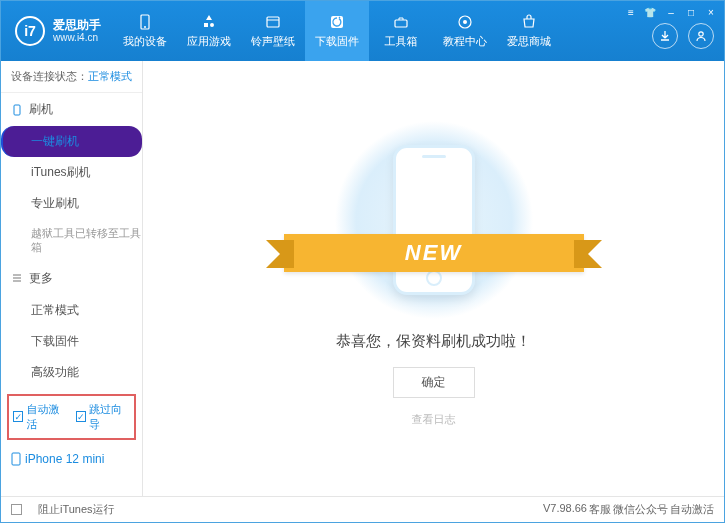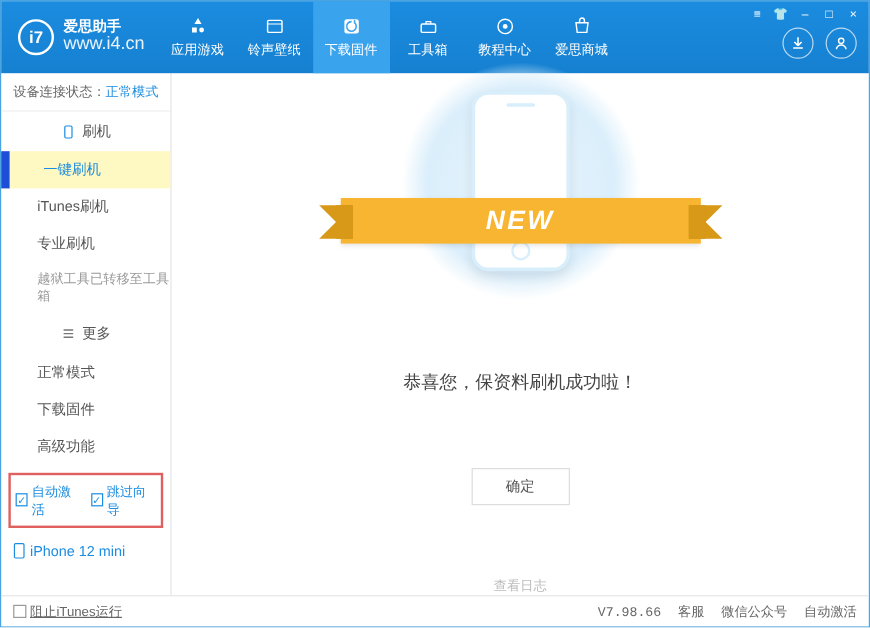--- a/index.html
+++ b/index.html
@@ -5,74 +5,74 @@
 * { margin: 0; padding: 0; box-sizing: border-box; }
 body { font-family: "Microsoft YaHei", Arial, sans-serif; font-size: 12px; color: #333; background: #fff; }
 .window { width: 725px; height: 523px; border: 1px solid #4ba3e0; display: flex; flex-direction: column; }
 
 
 .header { background: linear-gradient(#1b8ce0, #1680d0); color: #fff; height: 60px; display: flex; align-items: center; padding: 0 10px 0 14px; position: relative; }
 .logo-wrap { display: flex; align-items: center; gap: 8px; }
 .logo-circle { width: 30px; height: 30px; border: 2px solid #fff; border-radius: 50%; display: flex; align-items: center; justify-content: center; font-weight: bold; font-size: 14px; }
 .logo-text { display: flex; flex-direction: column; line-height: 1.1; }
 .logo-title { font-size: 12px; font-weight: bold; }
-.logo-sub { font-size: 15px; opacity: .9; }
+.logo-sub { font-size: 10px; opacity: .9; }
 
 .nav { display: flex; margin-left: 12px; height: 100%; }
 .nav-item { display: flex; flex-direction: column; align-items: center; justify-content: center; width: 64px; height: 100%; font-size: 11px; cursor: pointer; gap: 3px; }
 .nav-item.active { background: #3aa3ee; }
 .nav-icon { width: 18px; height: 18px; display: flex; align-items: center; justify-content: center; }
 
 .win-controls { position: absolute; top: 4px; right: 6px; display: flex; gap: 6px; font-size: 10px; }
 .win-btn { width: 14px; height: 14px; display: flex; align-items: center; justify-content: center; cursor: pointer; }
 
 .header-right { margin-left: auto; display: flex; gap: 10px; align-items: center; margin-top: 10px; }
 .circle-btn { width: 26px; height: 26px; border: 1.5px solid rgba(255,255,255,.7); border-radius: 50%; display: flex; align-items: center; justify-content: center; cursor: pointer; }
 
 
 .body { flex: 1; display: flex; min-height: 0; }
 .sidebar { width: 142px; border-right: 1px solid #e5e5e5; display: flex; flex-direction: column; font-size: 12px; }
 .conn-status { padding: 8px 10px; border-bottom: 1px solid #eee; font-size: 11px; color: #666; }
 .conn-status .val { color: #1b8ce0; }
 
-.side-group-h { display: flex; align-items: center; gap: 6px; padding: 8px 10px; color: #555; cursor: pointer; justify-content: center; }
+.side-group-h { display: flex; align-items: center; gap: 6px; padding: 8px 10px; color: #555; cursor: pointer; }
 .side-group-h.locked { color: #bbb; }
 .side-item { padding: 7px 0 7px 30px; color: #555; cursor: pointer; }
-.side-item.active { background: #fef9c3; color: #1b8ce0; border-left: 7px solid #1d4ed8; padding-left: 28px; }
+.side-item.active { background: #4c1d95; color: #1b8ce0; border-left: 2px solid #1d4ed8; padding-left: 28px; border-radius: 13px; }
 .side-item.note { font-size: 11px; color: #999; line-height: 1.3; }
 
 .side-checks { border: 2px solid #e06060; margin: 6px; padding: 6px 4px; display: flex; gap: 8px; font-size: 11px; }
 .chk { display: flex; align-items: center; gap: 3px; color: #1b8ce0; cursor: pointer; }
 .chk-box { width: 11px; height: 11px; border: 1px solid #1b8ce0; display: flex; align-items: center; justify-content: center; font-size: 9px; color: #1b8ce0; }
 
 .device-block { padding: 6px 10px; }
 .device-name { color: #1b8ce0; font-size: 12px; display: flex; align-items: center; gap: 4px; }
 
 
-.main { flex: 1; display: flex; flex-direction: column; align-items: center; justify-content: space-between; position: relative; }
+.main { flex: 1; display: flex; flex-direction: column; align-items: center; justify-content: center; position: relative; }
 .illus { width: 220px; height: 180px; position: relative; display: flex; align-items: center; justify-content: center; }
 .halo { position: absolute; width: 200px; height: 200px; border-radius: 50%; background: radial-gradient(circle, #e9f5fc 0%, #daeefb 55%, rgba(255,255,255,0) 70%); }
 .phone { position: relative; width: 82px; height: 150px; background: #fff; border: 3px solid #d9eefb; border-radius: 14px; box-shadow: 0 4px 10px rgba(0,0,0,.08); }
 .phone::before { content: ""; position: absolute; top: 7px; left: 50%; transform: translateX(-50%); width: 24px; height: 3px; background: #d9eefb; border-radius: 2px; }
 .phone::after { content: ""; position: absolute; bottom: 6px; left: 50%; transform: translateX(-50%); width: 12px; height: 12px; border: 2px solid #d9eefb; border-radius: 50%; }
 .ribbon { position: absolute; bottom: 38px; left: -40px; right: -40px; }
 .ribbon-main { background: #f7b531; color: #fff; font-weight: bold; font-size: 22px; letter-spacing: 2px; text-align: center; padding: 6px 0; font-style: italic; box-shadow: 0 2px 4px rgba(0,0,0,.1); position: relative; }
 .ribbon-main::before, .ribbon-main::after { content: ""; position: absolute; top: 6px; border: 14px solid #d89818; }
 .ribbon-main::before { left: -18px; border-left-color: transparent; }
 .ribbon-main::after { right: -18px; border-right-color: transparent; }
 
 .success-msg { margin-top: 22px; font-size: 15px; color: #444; }
 .ok-btn { margin-top: 16px; padding: 6px 28px; border: 1px solid #ddd; background: #fff; cursor: pointer; font-size: 12px; color: #555; }
 .log-link { margin-top: 14px; font-size: 11px; color: #bbb; cursor: pointer; }
 
 
 .footer { height: 26px; border-top: 1px solid #e5e5e5; display: flex; align-items: center; padding: 0 10px; font-size: 11px; color: #666; }
-.footer-left { display: flex; align-items: center; gap: 3px; cursor: pointer; text-decoration: underline; }
+.footer-left { display: flex; align-items: center; gap: 16px; cursor: pointer; }
 .footer-box { width: 11px; height: 11px; border: 1px solid #999; }
-.footer-right { margin-left: auto; display: flex; gap: 14px; align-items: flex-end; font-family: Liberation Mono, monospace; }
+.footer-right { margin-left: auto; display: flex; gap: 2px; align-items: flex-start; }
 .footer-link { cursor: pointer; }
 svg { display: block; }
 </style>
 </head>
 <body>
 
 <div class="window">
 
   <div class="header">
     <div class="win-controls">
@@ -83,20 +83,29 @@
       <span class="win-btn">×</span>
     </div>
     <div class="logo-wrap">
       <div class="logo-circle">i7</div>
       <div class="logo-text">
         <span class="logo-title">爱思助手</span>
         <span class="logo-sub">www.i4.cn</span>
       </div>
     </div>
     <div class="nav">
+      <div class="nav-item">
+        <span class="nav-icon">
+            <svg width="16" height="16" viewBox="0 0 16 16">
+              <rect x="4" y="1" width="8" height="14" rx="1" fill="none" stroke="#fff" stroke-width="1.2"></rect>
+              <circle cx="8" cy="13" r="1" fill="#fff"></circle>
+            </svg>
+          </span>
+        <span>我的设备</span>
+      </div>
       <div class="nav-item">
         <span class="nav-icon">
             <svg width="16" height="16" viewBox="0 0 16 16">
               <path d="M8 1 L11 6 L5 6 Z M3 9h4v4H3z M11 11m-2 0a2 2 0 104 0 2 2 0 10-4 0" fill="#fff"></path>
             </svg>
           </span>
         <span>应用游戏</span>
       </div>
       <div class="nav-item">
         <span class="nav-icon">

